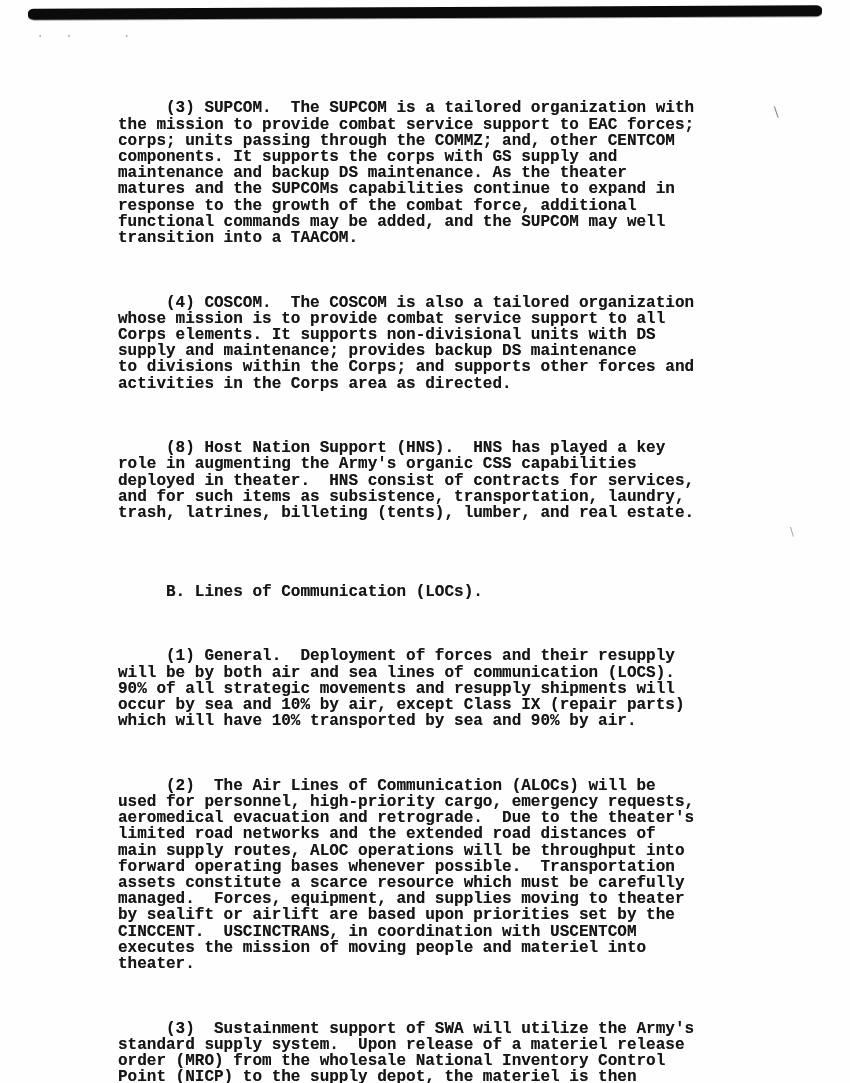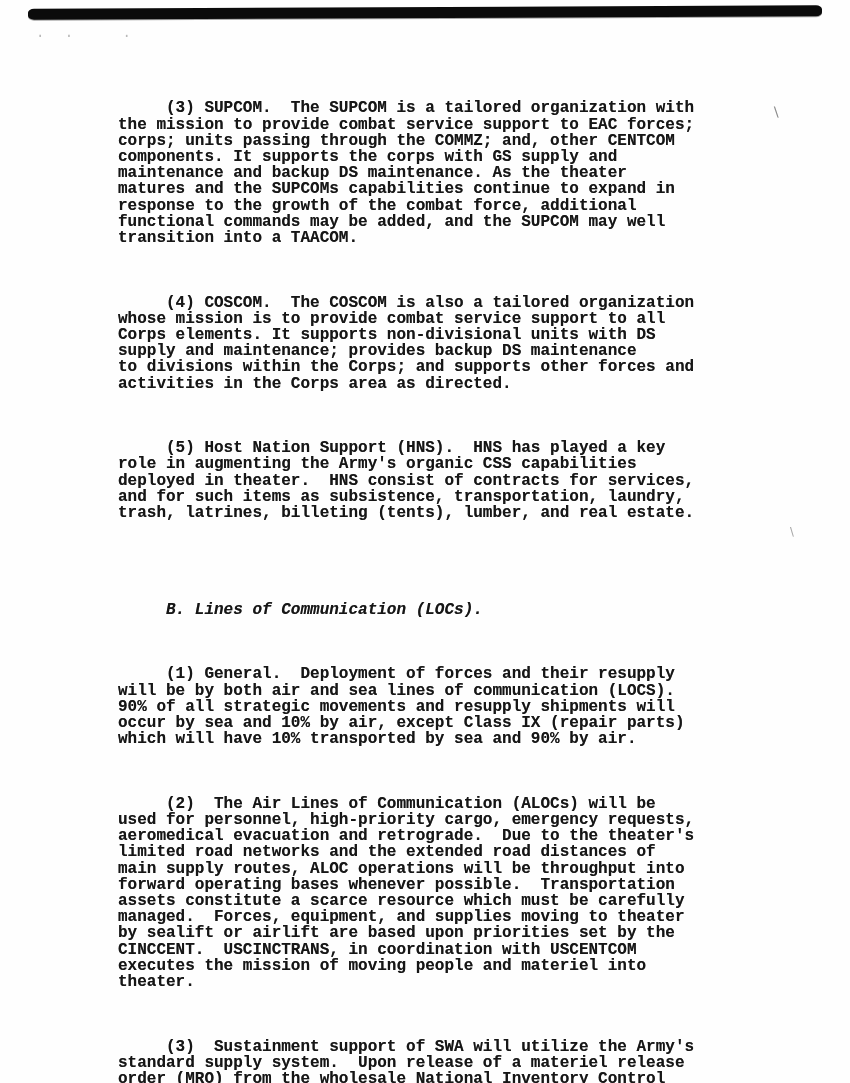--- a/index.html
+++ b/index.html
@@ -35,22 +35,21 @@
     line-height: 16.2px;
     font-weight: 700;
     color: #161616;
     white-space: pre;
     text-shadow: 0 0 0.4px rgba(20,20,20,0.55);
   }
   .para {
     margin: 0 0 16px 0;
   }
   .para.heading {
-    margin-top: 32px;
-    font-style: italic;
+    margin-top: 14px;
   }
   .para.last {
     margin-bottom: 0;
   }
   .stray {
     position: absolute;
     font-size: 14px;
     line-height: 14px;
     white-space: pre;
     pointer-events: none;
@@ -95,21 +94,21 @@
 matures and the SUPCOMs capabilities continue to expand in
 response to the growth of the combat force, additional
 functional commands may be added, and the SUPCOM may well
 transition into a TAACOM.</div>
     <div class="para">     (4) COSCOM.  The COSCOM is also a tailored organization
 whose mission is to provide combat service support to all
 Corps elements. It supports non-divisional units with DS
 supply and maintenance; provides backup DS maintenance
 to divisions within the Corps; and supports other forces and
 activities in the Corps area as directed.</div>
-    <div class="para">     (5) Host Nation Support (HNS).  HNS has played a key
+    <div class="para">     (8) Host Nation Support (HNS).  HNS has played a key
 role in augmenting the Army's organic CSS capabilities
 deployed in theater.  HNS consist of contracts for services,
 and for such items as subsistence, transportation, laundry,
 trash, latrines, billeting (tents), lumber, and real estate.</div>
     <div class="para heading">     B. Lines of Communication (LOCs).</div>
     <div class="para">     (1) General.  Deployment of forces and their resupply
 will be by both air and sea lines of communication (LOCS).
 90% of all strategic movements and resupply shipments will
 occur by sea and 10% by air, except Class IX (repair parts)
 which will have 10% transported by sea and 90% by air.</div>

